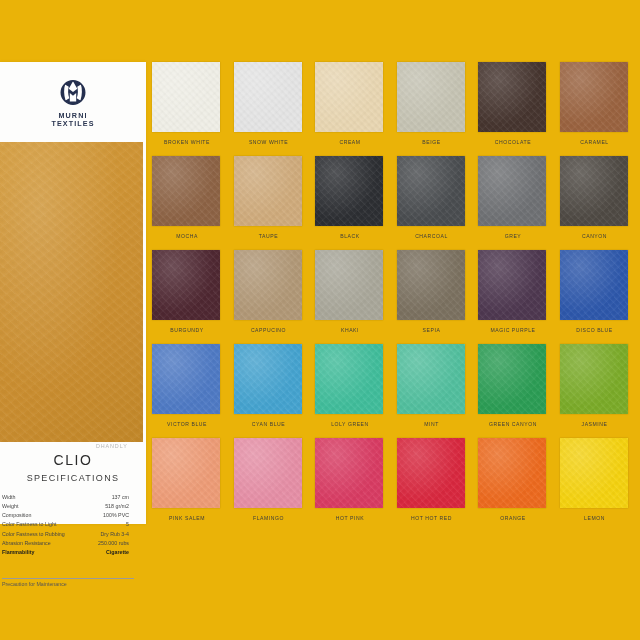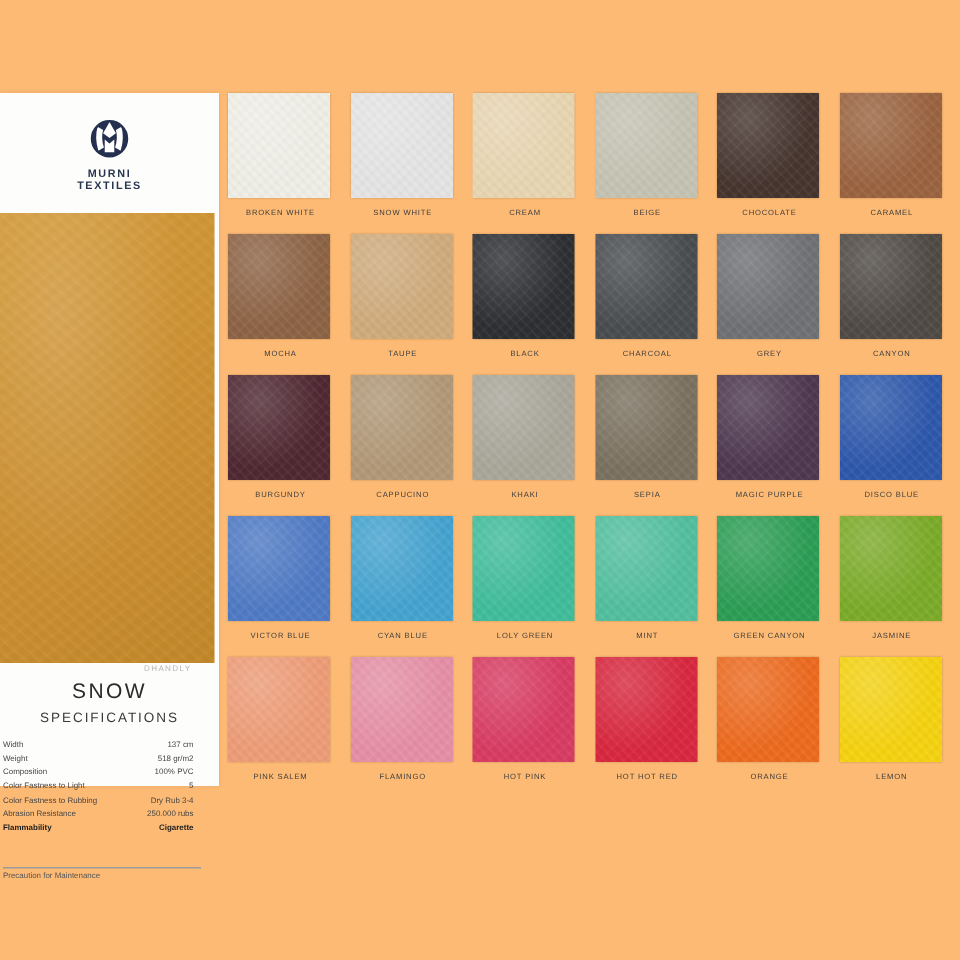--- a/index.html
+++ b/index.html
@@ -12,21 +12,21 @@
     height: 640px;
     overflow: hidden;
     font-family: "Liberation Sans", sans-serif;
     position: relative;
   }
 
   #page {
     position: absolute;
     left: 0; top: 0;
     width: 640px; height: 640px;
-    background: #fdba74;
+    background: #eab308;
   }
 
   
   #left-card {
     position: absolute;
     left: 0px;
     top: 62px;
     width: 146px;
     height: 462px;
     background: #fdfdfc;
@@ -202,21 +202,21 @@
       <div id="brand-name">MURNI
 TEXTILES</div>
     </div>
 
     <div id="hero-swatch">
       <div id="hero-texture"></div>
     </div>
 
     <div id="watermark">DHANDLY</div>
 
-    <div id="spec-title">SNOW</div>
+    <div id="spec-title">CLIO</div>
     <div id="spec-sub">SPECIFICATIONS</div>
 
     <table id="spec-table">
         <tbody id="spec-body">
           <tr>
             <td class="k">Width</td>
             <td class="v">137 cm</td>
           </tr>
           <tr>
             <td class="k">Weight</td>

